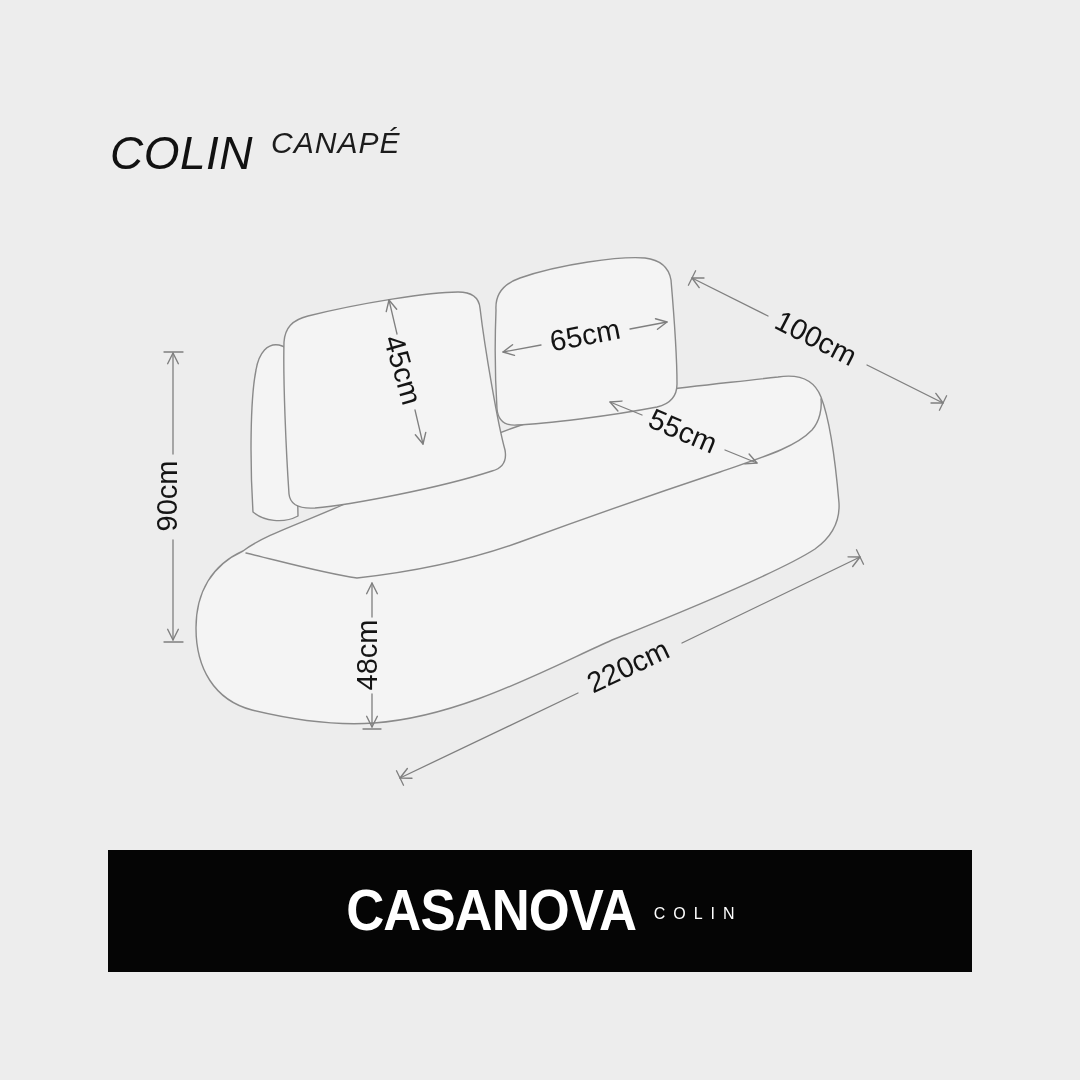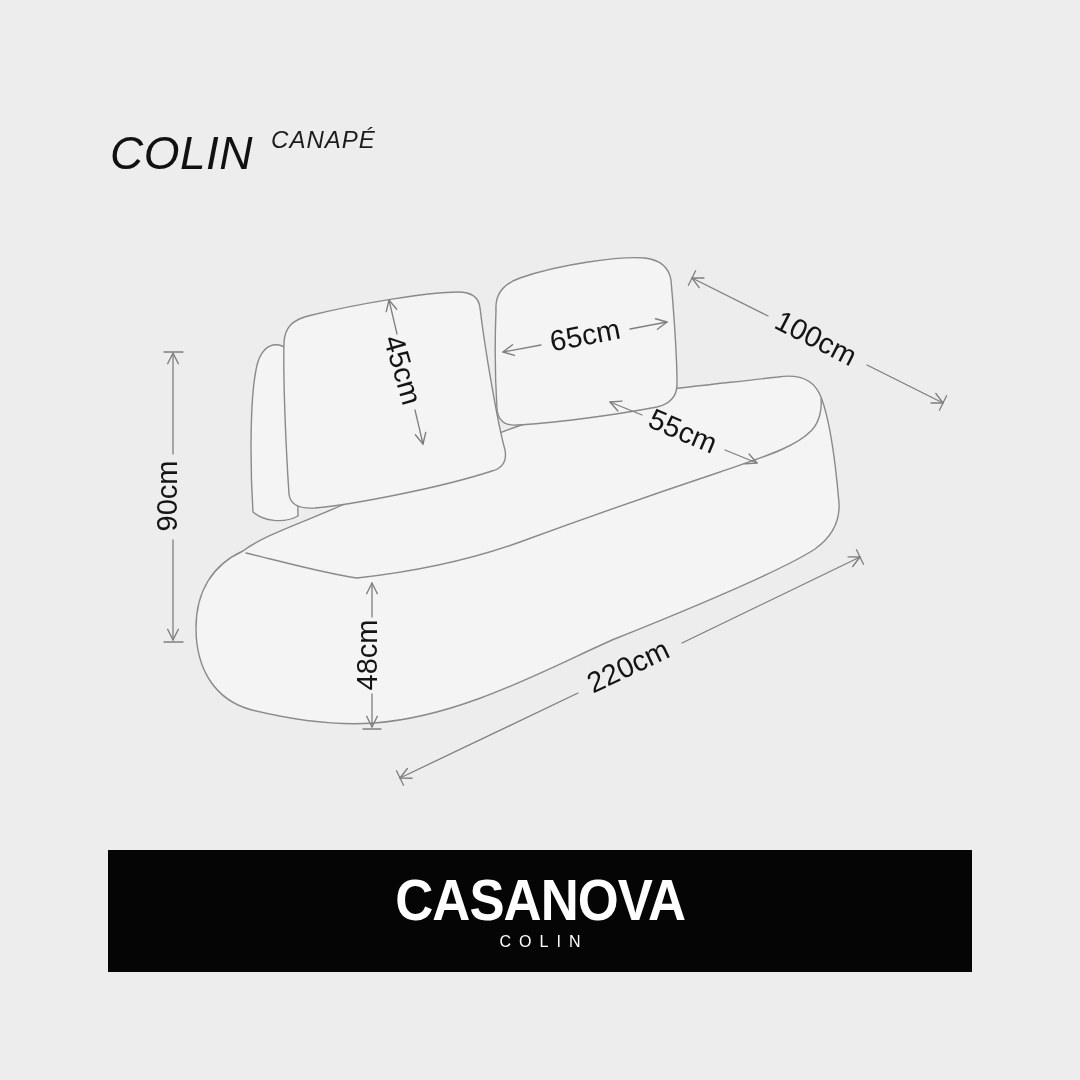--- a/index.html
+++ b/index.html
@@ -24,35 +24,35 @@
   .header{
     position:absolute;left:110px;top:126px;
     display:flex;align-items:flex-start;gap:18px;
     color:var(--label);
     font-style:italic;
   }
   .title{
     font-size:46px;font-weight:400;letter-spacing:.5px;color:#111;
   }
   .subtitle{
-    font-size:24px;font-weight:400;letter-spacing:1px;color:#1c1c1c;
+    font-size:30px;font-weight:400;letter-spacing:1px;color:#1c1c1c;
   }
   .sofa-part{fill:var(--fill);stroke:var(--line);stroke-width:1.4;stroke-linejoin:round;stroke-linecap:round;}
   .sofa-line{fill:none;stroke:var(--line);stroke-width:1.4;stroke-linecap:round;}
   .dimline{fill:none;stroke:var(--dimline);stroke-width:1.3;stroke-linecap:round;}
   .tick{stroke:var(--dimline);stroke-width:1.3;stroke-linecap:round;}
   .dim{
     font-family:"Liberation Sans","DejaVu Sans",sans-serif;
     font-size:29px;fill:var(--label);
     text-anchor:middle;dominant-baseline:central;
   }
   .banner{
     position:absolute;left:108px;top:850px;width:864px;height:122px;
     background:var(--banner-bg);color:var(--banner-text);
-    display:flex;flex-direction:column;align-items:center;justify-content:center;
+    display:flex;flex-direction:row;align-items:center;justify-content:center;
   }
   .brand{
     font-size:56px;font-weight:700;letter-spacing:-1px;
     transform:scaleX(.94) scaleY(1.02);
     line-height:1;
   }
   .city{
     font-size:16px;font-weight:400;letter-spacing:8px;padding-left:8px;
     margin-top:5px;line-height:1;
   }

